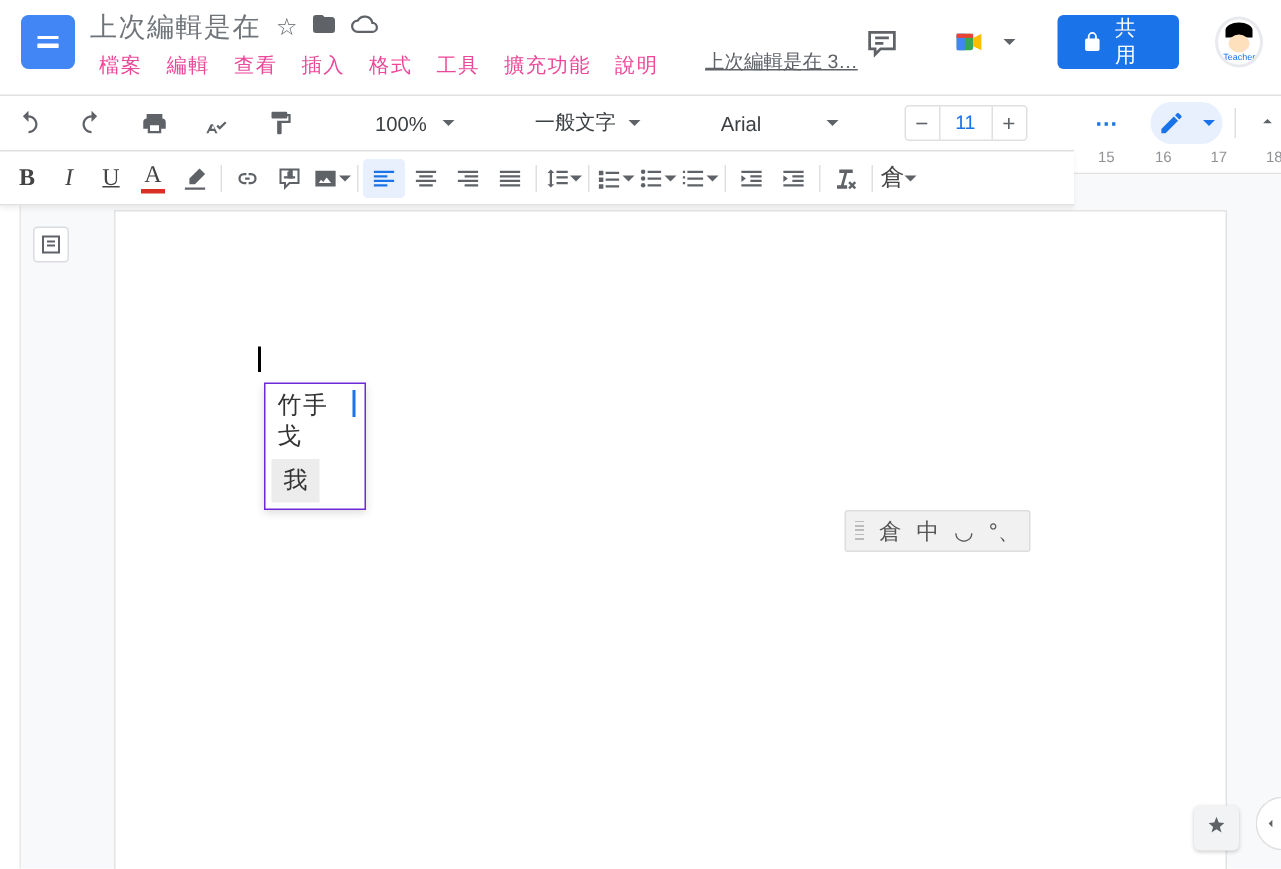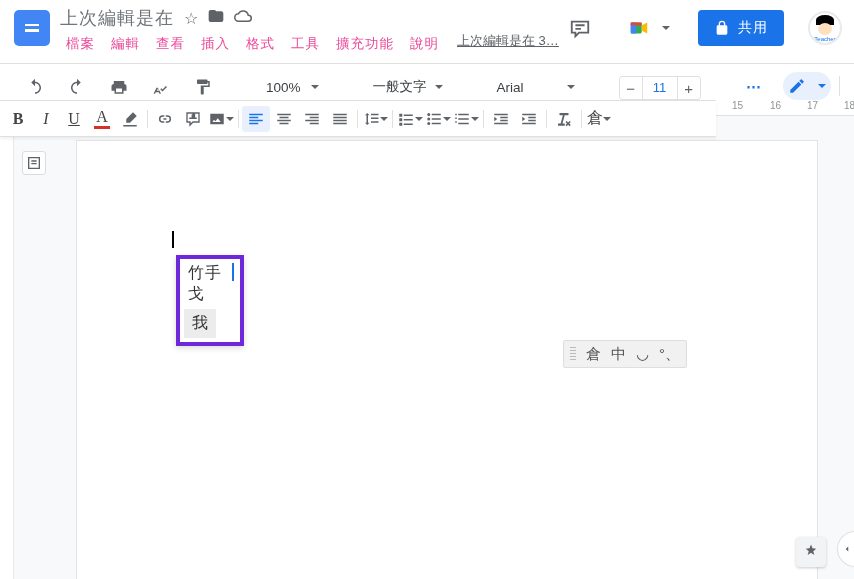--- a/index.html
+++ b/index.html
@@ -8,31 +8,31 @@
   .header{height:63px;padding:6px 12px 0 12px;display:flex;align-items:flex-start;}
   .doc-icon{width:36px;height:36px;background:#4285f4;border-radius:5px;margin:4px 10px 0 2px;display:flex;align-items:center;justify-content:center;flex-shrink:0;}
   .doc-icon div{width:14px;border-top:2px solid #fff;border-bottom:2px solid #fff;height:8px;position:relative;}
   .doc-icon div::after{content:"";position:absolute;left:0;right:0;top:3px;border-top:2px solid #fff;}
   .title-area{flex:0 0 auto;}
   .title-row{display:flex;align-items:center;gap:10px;height:24px;}
   .doc-title{font-size:18px;color:#70757a;letter-spacing:1px;}
   .title-ic{color:#5f6368;font-size:16px;cursor:pointer;}
   .menubar{display:flex;gap:4px;margin-top:2px;}
   .menui{padding:3px 6px;font-size:13.5px;color:#ec4899;cursor:pointer;border-radius:3px;letter-spacing:1px;}
-  .last-edit{color:#5f6368;text-decoration:underline;font-size:13px;margin-left:8px;cursor:pointer;}
+  .last-edit{color:#5f6368;text-decoration:underline;font-size:13px;margin-left:21px;cursor:pointer;}
   .header-right{margin-left:auto;display:flex;align-items:center;gap:24px;height:44px;}
   .ic-btn{width:36px;height:36px;border-radius:50%;display:flex;align-items:center;justify-content:center;color:#5f6368;cursor:pointer;}
   .meet-pill{height:36px;padding:0 4px 0 6px;display:flex;align-items:center;gap:2px;border-radius:18px;cursor:pointer;}
   .share-btn{height:36px;background:#1a73e8;color:#fff;border-radius:4px;padding:0 16px;display:flex;align-items:center;gap:8px;font-size:14px;font-weight:500;cursor:pointer;letter-spacing:1px;}
   .avatar{width:34px;height:34px;border-radius:50%;border:2px solid #e8eaed;display:flex;align-items:center;justify-content:center;font-size:9px;color:#333;background:#fff;position:relative;overflow:hidden;}
   .avatar::before{content:"";position:absolute;top:2px;width:18px;height:10px;background:#000;border-radius:50% 50% 0 0;}
   .avatar::after{content:"";position:absolute;top:10px;width:14px;height:12px;background:#ffe0bd;border-radius:50%;}
   .avatar span{position:absolute;bottom:1px;font-size:6px;z-index:2;color:#1a73e8;}
   
-  .toolbar{height:37px;border-top:1px solid #e0e0e0;display:flex;align-items:flex-end;padding:0 8px 0 22px;gap:16px;color:#5f6368;}
+  .toolbar{height:37px;border-top:1px solid #e0e0e0;display:flex;align-items:center;padding:0 8px 0 6px;gap:16px;color:#5f6368;}
   .tb{height:26px;min-width:26px;display:flex;align-items:center;justify-content:center;padding:0 4px;cursor:pointer;border-radius:3px;font-size:15px;}
   .tb svg{width:18px;height:18px;fill:#5f6368;}
   .sep{width:1px;height:20px;background:#e0e0e0;margin:0 4px;}
   .combo{height:26px;display:flex;align-items:center;padding:0 4px 0 10px;cursor:pointer;border-radius:3px;font-size:13.5px;color:#3c4043;}
   .tri{margin-left:10px;border:4px solid transparent;border-top-color:#5f6368;position:relative;top:2px;}
   .num-box{display:flex;align-items:center;border:1px solid #e0e0e0;border-radius:3px;height:24px;}
   .num-box .pm{width:22px;text-align:center;cursor:pointer;color:#5f6368;font-size:15px;}
   .num-box .val{width:36px;text-align:center;border-left:1px solid #e0e0e0;border-right:1px solid #e0e0e0;height:22px;line-height:22px;font-size:13px;color:#1a73e8;}
   .toolbar-r{margin-left:auto;display:flex;align-items:center;gap:4px;}
   .pen-pill{width:48px;height:28px;border-radius:14px;background:#e8f0fe;display:flex;align-items:center;justify-content:center;gap:2px;cursor:pointer;}
@@ -51,21 +51,21 @@
   
   .ruler{position:absolute;left:0;top:100px;height:15px;width:854px;background:#fff;font-size:10px;color:#909396;z-index:2;}
   .ruler span{position:absolute;top:0px;}
   
   .surface{position:absolute;top:115px;left:0;width:854px;height:464px;background:#f8f9fa;border-top:1px solid #e0e0e0;}
   .vgutter{position:absolute;left:0;top:0;width:14px;height:100%;background:#fff;border-right:1px solid #e8e8e8;}
   .side-btn{position:absolute;left:22px;top:35px;width:24px;height:24px;border:1px solid #dadce0;border-radius:3px;display:flex;align-items:center;justify-content:center;cursor:pointer;color:#5f6368;background:#fff;}
   .page{position:absolute;left:76px;top:24px;width:742px;height:900px;background:#fff;border:1px solid #e3e3e3;}
   .cursor{position:absolute;left:172px;top:231px;width:2px;height:17px;background:#000;z-index:6;}
   
-  .ime{position:absolute;left:176px;top:255px;width:68px;background:#fff;border:4px solid #6d28d9;box-shadow:0 2px 6px rgba(0,0,0,.15);font-size:16px;color:#333;z-index:7;}
+  .ime{position:absolute;left:176px;top:255px;width:68px;background:#fff;border:1px solid #6d28d9;box-shadow:0 2px 6px rgba(0,0,0,.15);font-size:16px;color:#333;z-index:7;}
   .ime-in{padding:4px 8px;position:relative;letter-spacing:1px;}
   .ime-in::after{content:"";position:absolute;right:6px;top:4px;width:2px;height:18px;background:#1a73e8;}
   .ime-cand{padding:4px 8px;background:#ececec;margin:0 4px 4px 4px;display:inline-block;min-width:22px;text-align:center;}
   
   .ime-bar{position:absolute;left:563px;top:340px;height:28px;background:#f1f1f1;border:1px solid #dedede;border-radius:2px;display:flex;align-items:center;padding:0 6px;gap:10px;font-size:15px;color:#555;z-index:6;}
   .ime-bar span{cursor:pointer;}
   .grip{display:inline-block;width:6px;height:14px;background:repeating-linear-gradient(#bbb 0 1px,transparent 1px 3px);}
   
   .explore{position:absolute;right:28px;bottom:12px;width:30px;height:30px;background:#f1f3f4;border-radius:4px;box-shadow:0 1px 3px rgba(0,0,0,.2);display:flex;align-items:center;justify-content:center;cursor:pointer;color:#5f6368;}
   .side-tab{position:absolute;right:-1px;bottom:12px;width:18px;height:36px;border:1px solid #e0e0e0;border-right:none;border-radius:18px 0 0 18px;background:#fff;display:flex;align-items:center;justify-content:center;cursor:pointer;color:#5f6368;font-size:11px;}

